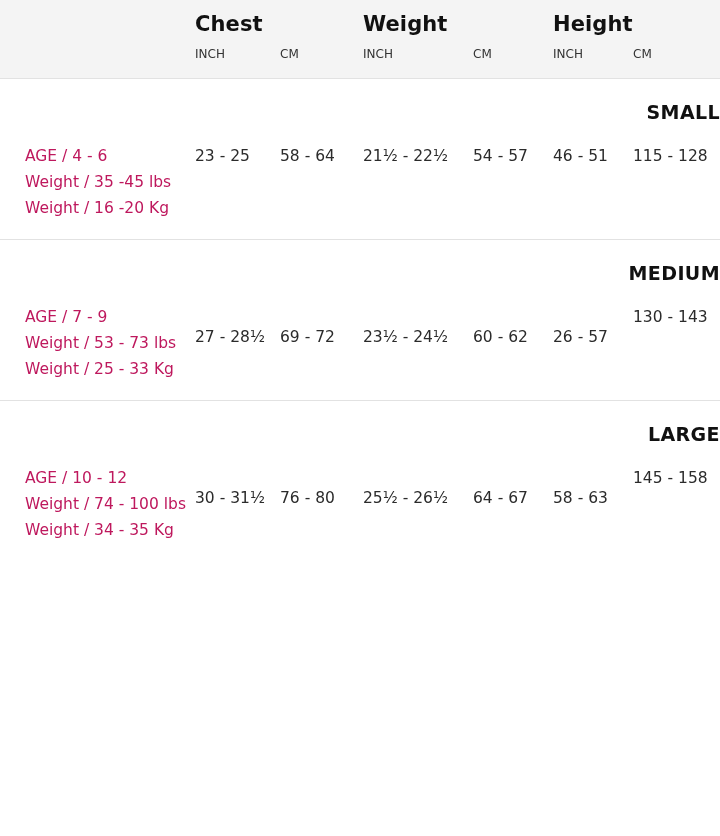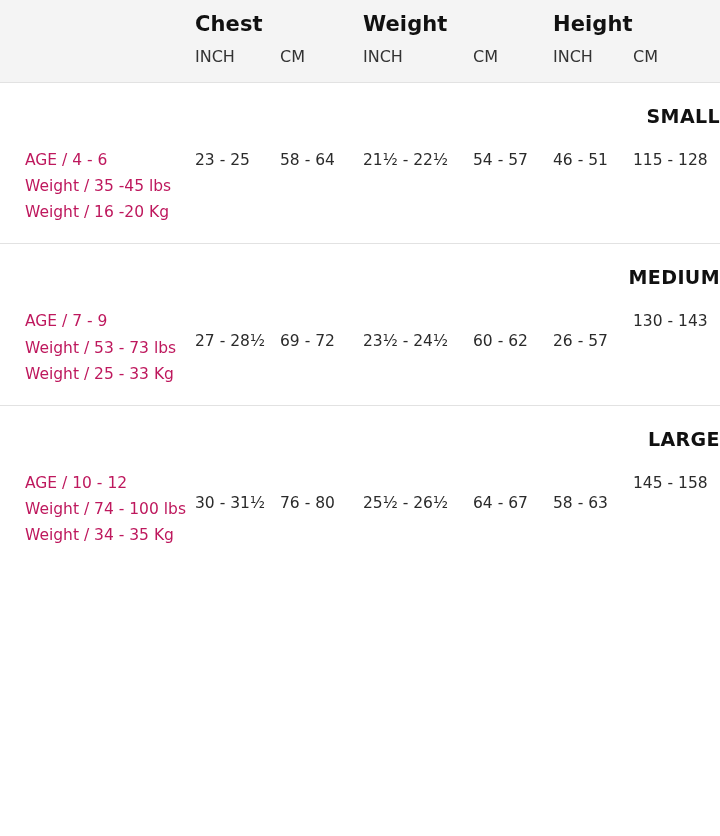--- a/index.html
+++ b/index.html
@@ -32,21 +32,21 @@
   }
   .head-group {
     font-size: 21px;
     font-weight: bold;
     letter-spacing: 0.1px;
     color: #111;
     padding-bottom: 10px;
     line-height: 1.2;
   }
   .head-sub {
-    font-size: 16px;
+    font-size: 12px;
     color: #333;
     font-weight: normal;
     padding-bottom: 16px;
     line-height: 1.2;
   }
   .spacer-cell { }
 
   
   .size-block {
     border-top: 1px solid #e2e2e2;

